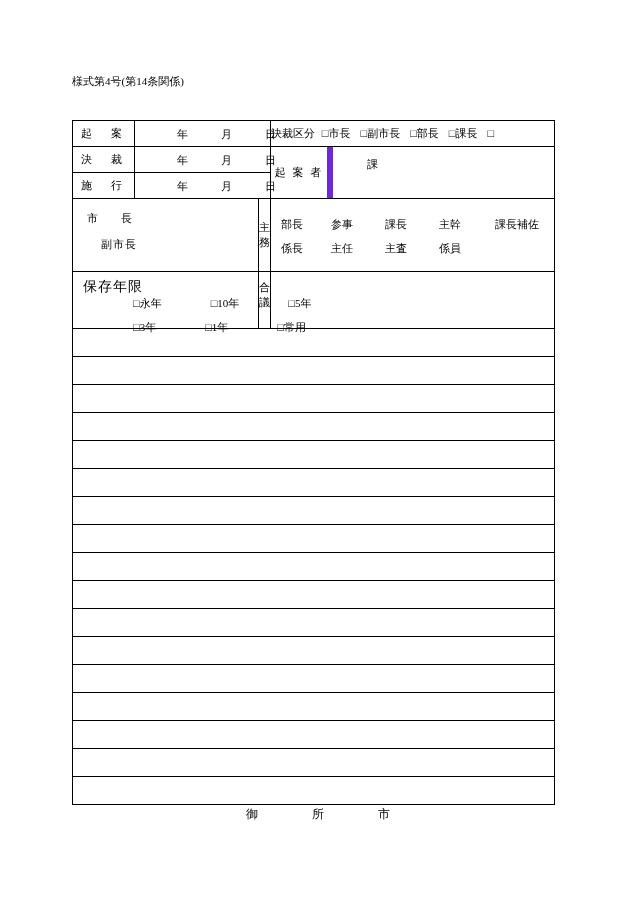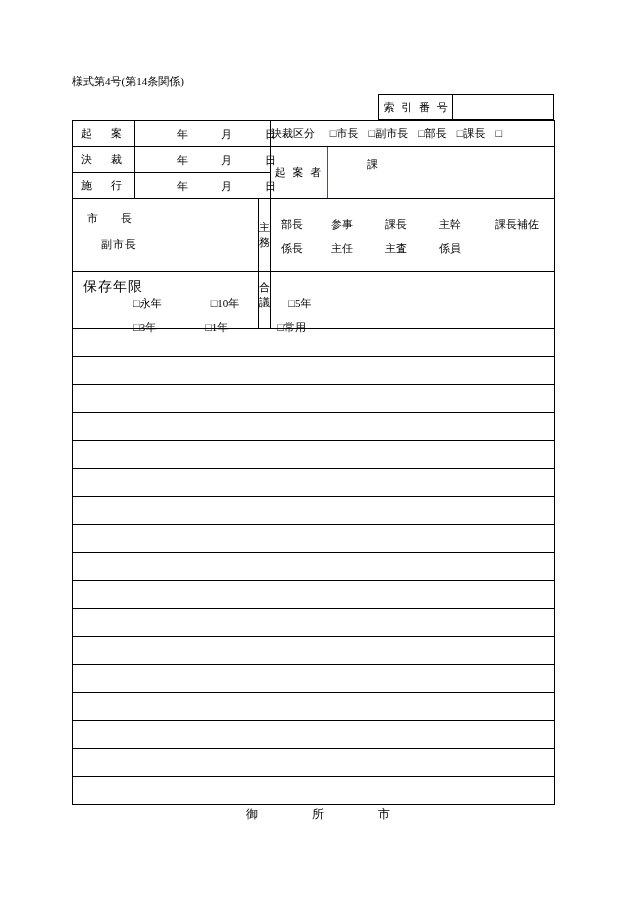--- a/index.html
+++ b/index.html
@@ -197,24 +197,20 @@
     padding-left: 10px;
   }
 </style>
 </head>
 <body>
 
 <div class="page">
 
   <div class="form-title">様式第4号(第14条関係)</div>
 
-  <div class="index-box">
-    <div class="index-label">索 引 番 号</div>
-    <div class="index-value"></div>
-  </div>
 
   <table class="main-table">
     <colgroup>
       <col style="width:62px">
       <col style="width:30px">
       <col style="width:50px">
       <col style="width:44px">
       <col style="width:2px">
       <col style="width:10px">
       <col style="width:284px">
@@ -223,33 +219,33 @@
     <tbody>
         <tr class="date-row">
       <td class="cell-label">起　案</td>
       <td class="date-cell" colspan="5">
         <span class="d-nen">年</span>
         <span class="d-gatsu">月</span>
         <span class="d-nichi">日</span>
       </td>
       <td class="decision-cell">
         <span>決裁区分</span>
-        <span class="opt" style="margin-left:12px">□<span>市長</span></span><span class="opt">□<span>副市長</span></span><span class="opt">□<span>部長</span></span><span class="opt">□<span>課長</span></span><span class="opt">□<span></span></span>
+        <span class="opt" style="margin-left:4px">□<span>市長</span></span><span class="opt">□<span>副市長</span></span><span class="opt">□<span>部長</span></span><span class="opt">□<span>課長</span></span><span class="opt">□<span></span></span>
       </td>
     </tr>
 
     <tr class="date-row">
       <td class="cell-label">決　裁</td>
       <td class="date-cell" colspan="5">
         <span class="d-nen">年</span>
         <span class="d-gatsu">月</span>
         <span class="d-nichi">日</span>
       </td>
       <td rowspan="2" class="drafter-area" style="position:relative;padding:0">
-        <div style="position:absolute;left:0;top:0;bottom:0;width:56px;border-right:1px solid #6d28d9;display:flex;align-items:center;justify-content:center;letter-spacing:2px;font-size:11px">起 案 者</div>
+        <div style="position:absolute;left:0;top:0;bottom:0;width:56px;border-right:6px solid #6d28d9;display:flex;align-items:center;justify-content:center;letter-spacing:2px;font-size:11px">起 案 者</div>
         <div style="position:absolute;left:96px;top:10px;font-size:11px">課</div>
       </td>
     </tr>
 
     <tr class="date-row">
       <td class="cell-label">施　行</td>
       <td class="date-cell" colspan="5">
         <span class="d-nen">年</span>
         <span class="d-gatsu">月</span>
         <span class="d-nichi">日</span>

